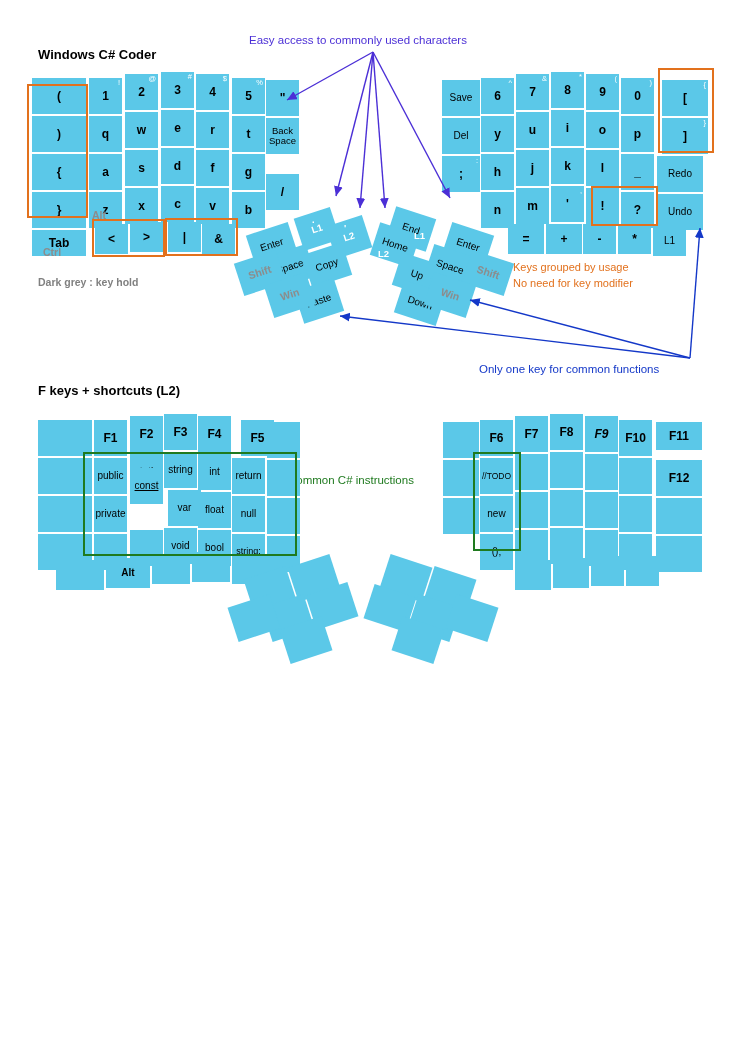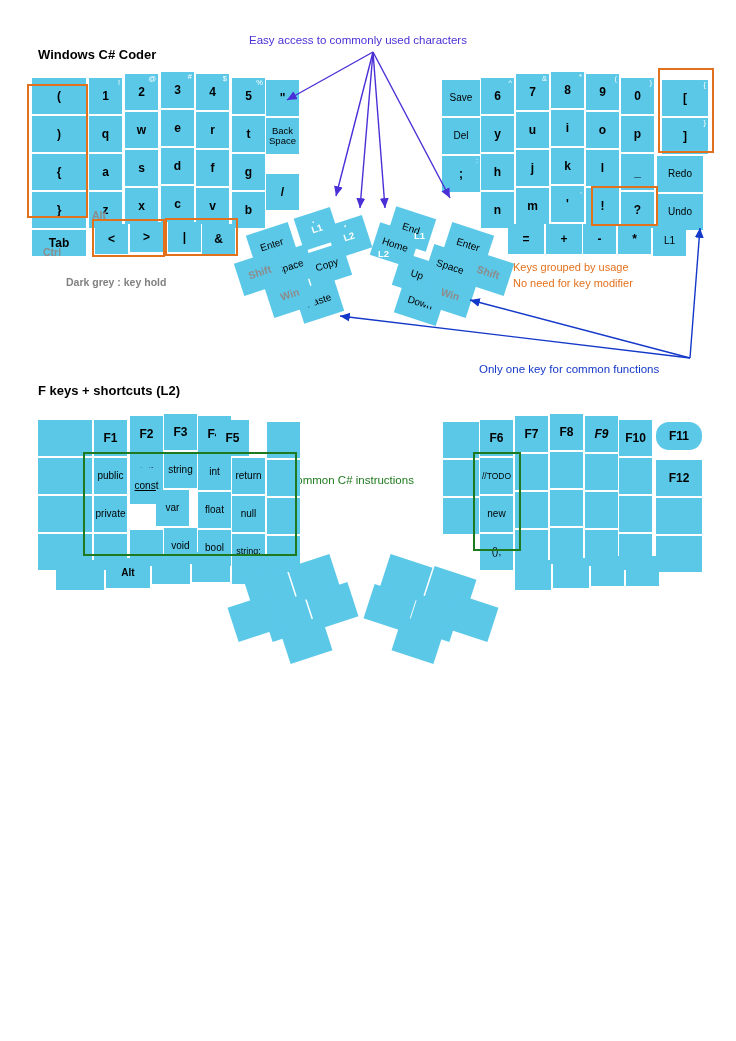--- a/index.html
+++ b/index.html
@@ -39,21 +39,21 @@
   .note-purple { color: #4b2fd6; }
   .note-orange { color: #e2711d; font-size: 11px; }
   .note-blue   { color: #1438c8; font-size: 11.5px; }
   .note-grey   { color: #808080; font-weight: bold; font-size: 10.5px; }
   .note-green  { color: #1f7a1f; font-size: 11.5px; }
 
   #note-easy   { left: 249px; top: 34px; }
   #note-group1 { left: 513px; top: 261px; }
   #note-group2 { left: 513px; top: 277px; }
   #note-onekey { left: 479px; top: 363px; }
-  #note-darkgrey { left: 38px; top: 276px; margin-left: 28px; }
+  #note-darkgrey { left: 38px; top: 276px; }
   #note-common { left: 288px; top: 474px; }
 
   
   .key {
     position: absolute;
     background: #5bc8e8;
     box-sizing: border-box;
     color: #000000;
     font-size: 11px;
     display: flex;
@@ -416,21 +416,21 @@
     </div>
   <div class="key" style="left:130px; top:416px; width:33px; height:36px;">
       <span class="main">F2</span>
     </div>
   <div class="key" style="left:164px; top:414px; width:33px; height:36px;">
       <span class="main">F3</span>
     </div>
   <div class="key" style="left:198px; top:416px; width:33px; height:36px;">
       <span class="main">F4</span>
     </div>
-  <div class="key" style="left:216px; top:420px; width:33px; height:36px;">
+  <div class="key" style="left:241px; top:420px; width:33px; height:36px;">
       <span class="main">F5</span>
     </div>
   <div class="key blank" style="left:267px; top:422px; width:33px; height:36px;"></div>
 
   <div class="key blank" style="left:38px;  top:458px; width:54px; height:36px;"></div>
   <div class="key" style="left:94px;  top:458px; width:33px; height:36px;">
       <span class="small">public</span>
     </div>
   <div class="key" style="left:130px; top:454px; width:33px; height:36px;">
       <span class="small">static</span>
@@ -446,21 +446,21 @@
     </div>
   <div class="key blank" style="left:267px; top:460px; width:33px; height:36px;"></div>
 
   <div class="key blank" style="left:38px;  top:496px; width:54px; height:36px;"></div>
   <div class="key" style="left:94px;  top:496px; width:33px; height:36px;">
       <span class="small">private</span>
     </div>
   <div class="key" style="left:130px; top:468px; width:33px; height:36px;text-decoration:underline;">
       <span class="small">const</span>
     </div>
-  <div class="key" style="left:156px; top:490px; width:33px; height:36px;">
+  <div class="key" style="left:168px; top:490px; width:33px; height:36px;">
       <span class="small">var</span>
     </div>
   <div class="key" style="left:198px; top:492px; width:33px; height:36px;">
       <span class="small">float</span>
     </div>
   <div class="key" style="left:232px; top:496px; width:33px; height:36px;">
       <span class="small">null</span>
     </div>
   <div class="key blank" style="left:267px; top:498px; width:33px; height:36px;"></div>
 
@@ -502,21 +502,21 @@
     </div>
   <div class="key" style="left:550px; top:414px; width:33px; height:36px;">
       <span class="main">F8</span>
     </div>
   <div class="key" style="left:585px; top:416px; width:33px; height:36px;font-style:italic;">
       <span class="main">F9</span>
     </div>
   <div class="key" style="left:619px; top:420px; width:33px; height:36px;">
       <span class="main">F10</span>
     </div>
-  <div class="key" style="left:656px; top:422px; width:46px; height:28px;border-radius:13px;">
+  <div class="key" style="left:656px; top:422px; width:46px; height:28px;">
       <span class="main">F11</span>
     </div>
 
   <div class="key blank" style="left:443px; top:460px; width:36px; height:36px;"></div>
   <div class="key" style="left:480px; top:458px; width:33px; height:36px;">
       <span class="small" style="font-size:8.5px;">//TODO</span>
     </div>
   <div class="key blank" style="left:515px; top:454px; width:33px; height:36px;"></div>
   <div class="key blank" style="left:550px; top:452px; width:33px; height:36px;"></div>
   <div class="key blank" style="left:585px; top:454px; width:33px; height:36px;"></div>

